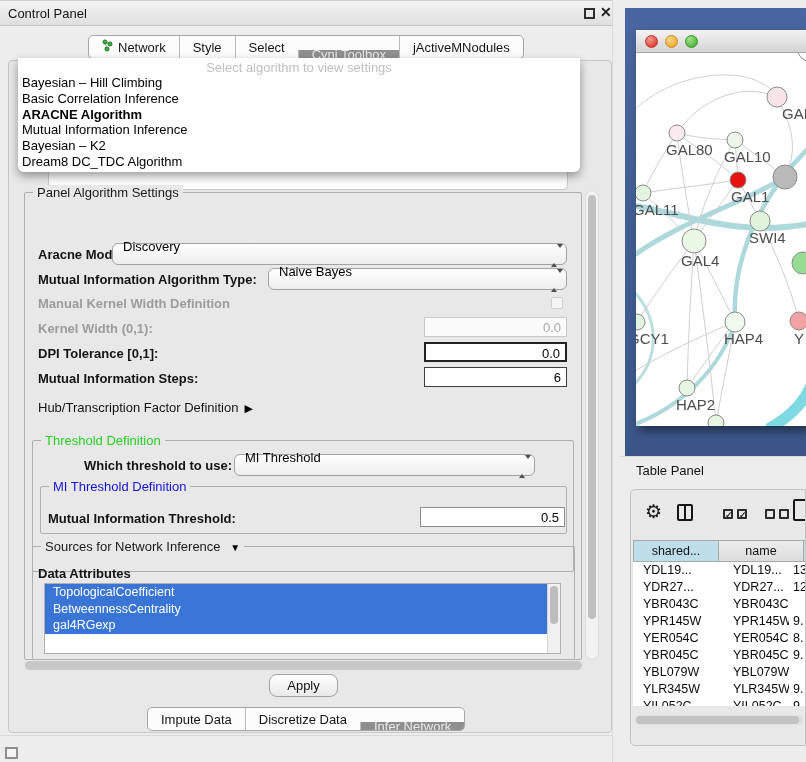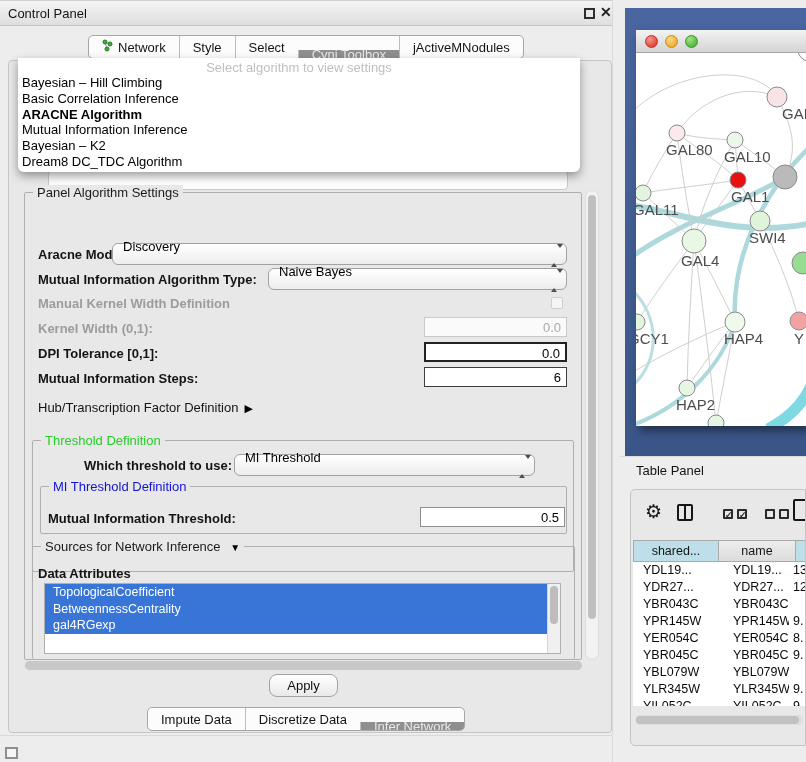--- a/index.html
+++ b/index.html
@@ -157,21 +157,21 @@
   .doc-ico { position:absolute; left:162px; top:9px; width:18px; height:22px; border:2px solid #161616; border-radius:2px; background:#E8E8E8; }
 
   .tp-table { position:absolute; left:2px; top:50px; width:174px; height:166px; overflow:hidden; background:#FFFFFF; }
   .tp-header { display:flex; height:22px; }
   .th {
     border:1px solid #A9A9A9; border-left:none; font-size:12.5px; color:#141414;
     display:flex; align-items:center; justify-content:center;
     overflow:hidden; white-space:nowrap; text-overflow:ellipsis; flex-shrink:0;
   }
   .th.c0 { width:86px; background:#BEDFE9; border-left:1px solid #A9A9A9; }
-  .th.c1 { width:77px; background:linear-gradient(#EDEDED,#DCDCDC); }
+  .th.c1 { width:85px; background:linear-gradient(#EDEDED,#DCDCDC); }
   .th.c2 { width:40px; background:#BEDFE9; }
   .tr { display:flex; height:17px; line-height:17px; font-size:12.5px; color:#0A0A0A; background:#FFFFFF; }
   .td { flex-shrink:0; white-space:nowrap; overflow:hidden; }
   .td.c0 { width:86px; padding-left:10px; }
   .td.c1 { width:70px; padding-left:14px; }
   .td.c2 { width:40px; padding-left:4px; }
   .tp-hscroll { position:absolute; left:4px; top:225px; width:168px; height:10px; background:#DFDFDF; border-radius:5px; }
   .tp-hthumb { position:absolute; left:1px; top:1px; width:163px; height:8px; background:#C2C2C2; border-radius:4px; }
 </style>
 </head>

